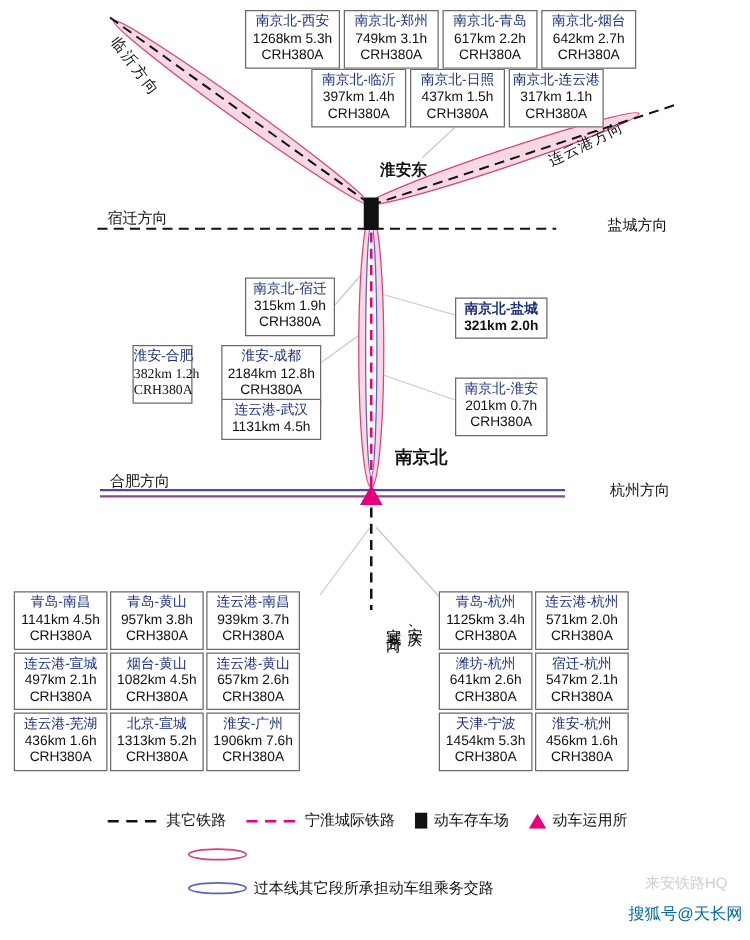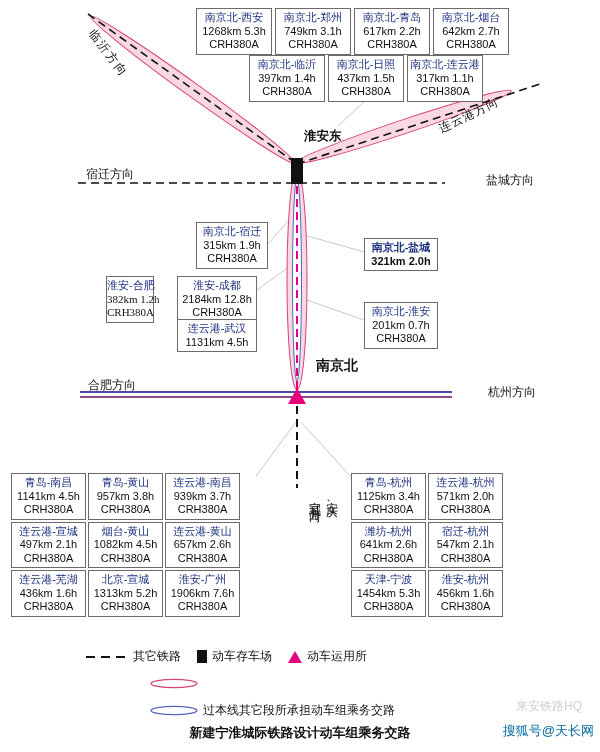--- a/index.html
+++ b/index.html
@@ -274,20 +274,26 @@
 
 
   <div class="lrow row1">
     <span class="li">
       <svg width="42" height="6">
         <line x1="0" y1="3" x2="42" y2="3" stroke="#111" stroke-width="2" stroke-dasharray="9 6"></line>
       </svg>
       <span>其它铁路</span>
     </span>
     <span class="li">
+      <svg width="42" height="6">
+        <line x1="0" y1="3" x2="42" y2="3" stroke="#e6007e" stroke-width="2" stroke-dasharray="9 6"></line>
+      </svg>
+      <span>宁淮城际铁路</span>
+    </span>
+    <span class="li">
       <svg width="10" height="13">
         <rect x="0" y="0" width="10" height="13" fill="#111"></rect>
       </svg>
       <span>动车存车场</span>
     </span>
     <span class="li">
       <svg width="14" height="12">
         <polygon points="7,0 0,12 14,12" fill="#e6007e"></polygon>
       </svg>
       <span>动车运用所</span>
@@ -304,17 +310,16 @@
 
   <div class="lrow row3">
     <span class="li">
       <svg width="48" height="11">
         <ellipse cx="24" cy="5.5" rx="23" ry="4.2" fill="none" stroke="#5566bb" stroke-width="1.3"></ellipse>
       </svg>
       <span>过本线其它段所承担动车组乘务交路</span>
     </span>
   </div>
 
-  <div class="main-title">新建宁淮城际铁路设计动车组乘务交路</div>
   <div class="faint">来安铁路HQ</div>
   <div class="watermark">搜狐号@天长网</div>
 
 </div>
 
 </body></html>

